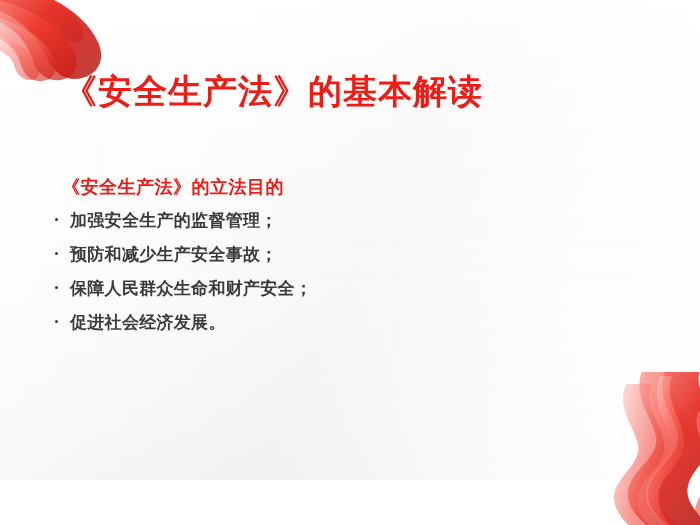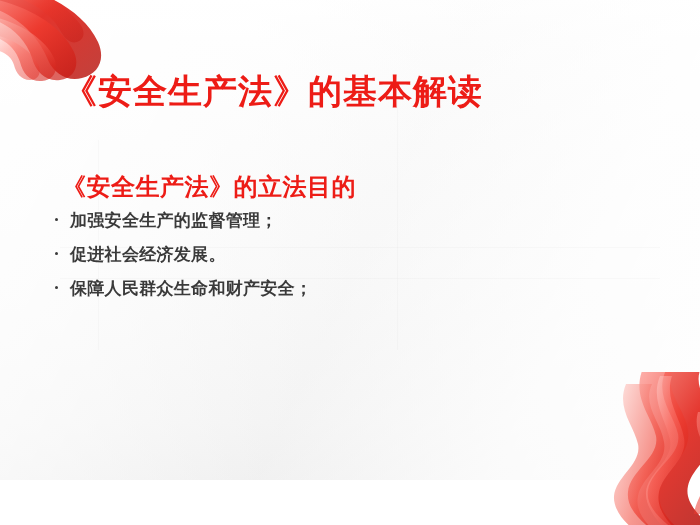--- a/index.html
+++ b/index.html
@@ -97,21 +97,21 @@
 
   .content-block {
     position: absolute;
     left: 46px;
     top: 174px;
     width: 420px;
   }
 
   .subtitle {
     margin: 0 0 6px 16px;
-    font-size: 24px;
+    font-size: 18px;
     line-height: 26px;
     color: #ed1c16;
     font-weight: 700;
     letter-spacing: 0.5px;
     white-space: nowrap;
   }
 
   ul.bullet-list {
     list-style: none;
     margin: 4px;
@@ -247,23 +247,27 @@
 
     <div class="subtitle">《安全生产法》的立法目的</div>
 
     <ul class="bullet-list">
       <li>
         <span class="bullet-dot"></span>
         <span>加强安全生产的监督管理；</span>
       </li>
       <li>
         <span class="bullet-dot"></span>
+        <span>预防和减少生产安全事故；</span>
+      </li>
+      <li>
+        <span class="bullet-dot"></span>
+        <span>保障人民群众生命和财产安全；</span>
+      </li>
+      <li>
+        <span class="bullet-dot"></span>
         <span>促进社会经济发展。</span>
       </li>
-      <li>
-        <span class="bullet-dot"></span>
-        <span>保障人民群众生命和财产安全；</span>
-      </li>
     </ul>
 
   </div>
 
 </div>
 
 </body></html>

